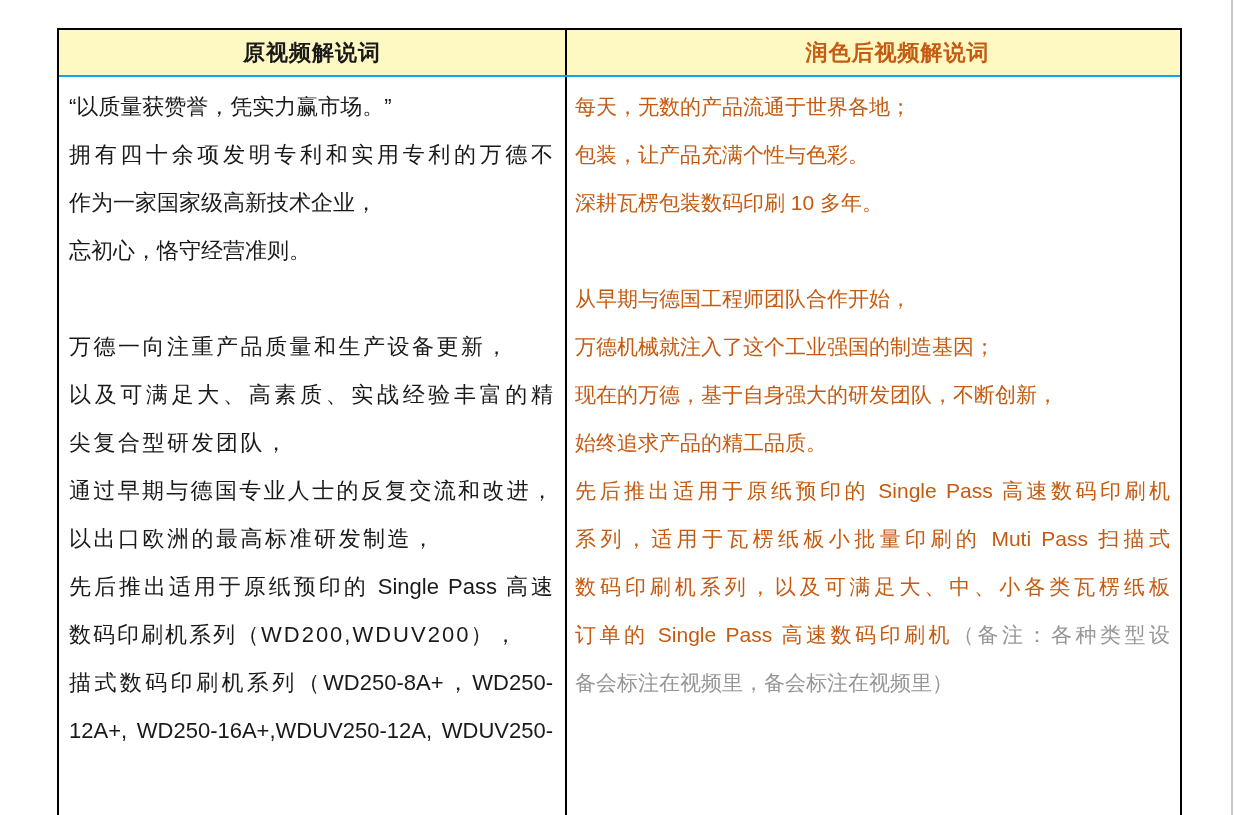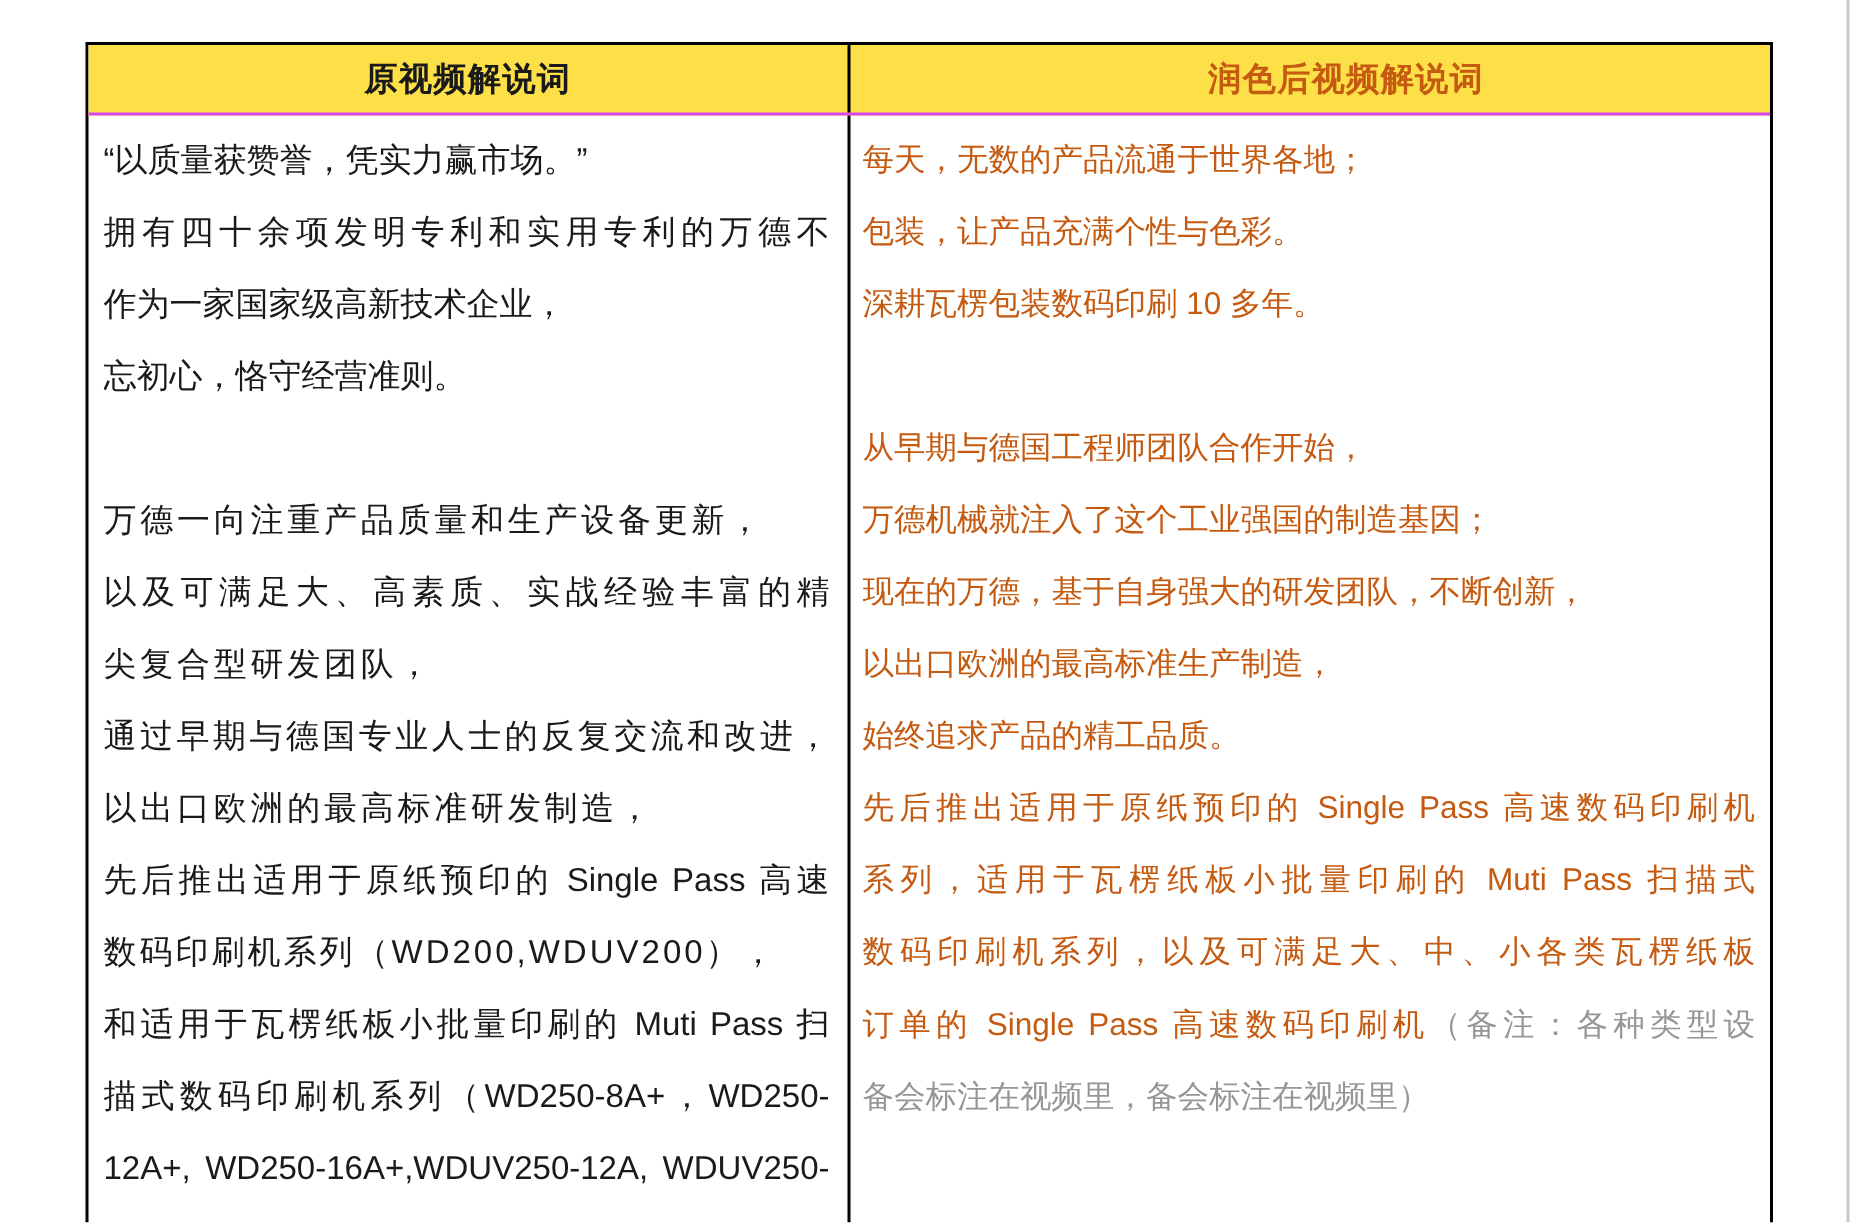--- a/index.html
+++ b/index.html
@@ -20,22 +20,22 @@
     left: 57px;
     top: 28px;
     width: 1125px;
     box-sizing: border-box;
     border: 2px solid #000000;
     background: #ffffff;
   }
   .hrow {
     display: flex;
     height: 45px;
-    background: #fde047;
-    border-bottom: 2px solid #d946ef;
+    background: #fef9c3;
+    border-bottom: 2px solid #0ea5e9;
     font-family: Liberation Serif, serif;
   }
   .hcell {
     box-sizing: border-box;
     display: flex;
     align-items: center;
     justify-content: center;
     font-size: 22px;
     font-weight: bold;
     letter-spacing: 1px;
@@ -117,33 +117,31 @@
           <div class="line"><span class="seg-default">作为一家国家级高新技术企业，</span></div>
           <div class="line"><span class="seg-default">忘初心，恪守经营准则。</span></div>
           <div class="line">&nbsp;</div>
           <div class="line" style="letter-spacing: 2.5px;"><span class="seg-default">万德一向注重产品质量和生产设备更新，</span></div>
           <div class="line fill"><span class="seg-default">以及可满足大、高素质、实战经验丰富的精</span></div>
           <div class="line" style="letter-spacing: 2.5px;"><span class="seg-default">尖复合型研发团队，</span></div>
           <div class="line fill"><span class="seg-default">通过早期与德国专业人士的反复交流和改进，</span></div>
           <div class="line" style="letter-spacing: 2.5px;"><span class="seg-default">以出口欧洲的最高标准研发制造，</span></div>
           <div class="line fill"><span class="seg-default">先后推出适用于原纸预印的 Single Pass 高速</span></div>
           <div class="line" style="letter-spacing: 2px;"><span class="seg-default">数码印刷机系列（WD200,WDUV200），</span></div>
-          <div class="line fill"><span class="seg-default">和适用于瓦楞纸板小批量印刷的 Muti Pass 扫</span></div>
           <div class="line fill"><span class="seg-default">描式数码印刷机系列（WD250-8A+，WD250-</span></div>
           <div class="line fill"><span class="seg-default">12A+, WD250-16A+,WDUV250-12A, WDUV250-</span></div>
         </div>
       <div class="bcell c-right">
           <div class="line"><span class="seg-default">每天，无数的产品流通于世界各地；</span></div>
           <div class="line"><span class="seg-default">包装，让产品充满个性与色彩。</span></div>
           <div class="line"><span class="seg-default">深耕瓦楞包装数码印刷 10 多年。</span></div>
           <div class="line">&nbsp;</div>
           <div class="line"><span class="seg-default">从早期与德国工程师团队合作开始，</span></div>
           <div class="line"><span class="seg-default">万德机械就注入了这个工业强国的制造基因；</span></div>
           <div class="line"><span class="seg-default">现在的万德，基于自身强大的研发团队，不断创新，</span></div>
-          <div class="line"><span class="seg-default">以出口欧洲的最高标准生产制造，</span></div>
           <div class="line"><span class="seg-default">始终追求产品的精工品质。</span></div>
           <div class="line fill"><span class="seg-default">先后推出适用于原纸预印的 Single Pass 高速数码印刷机</span></div>
           <div class="line fill"><span class="seg-default">系列，适用于瓦楞纸板小批量印刷的 Muti Pass 扫描式</span></div>
           <div class="line fill"><span class="seg-default">数码印刷机系列，以及可满足大、中、小各类瓦楞纸板</span></div>
           <div class="line fill"><span class="seg-default">订单的 Single Pass 高速数码印刷机</span><span class="seg-note">（备注：各种类型设</span></div>
           <div class="line"><span class="seg-note">备会标注在视频里，备会标注在视频里）</span></div>
         </div>
     </div>
   </div>
   <div class="page-edge"></div>

